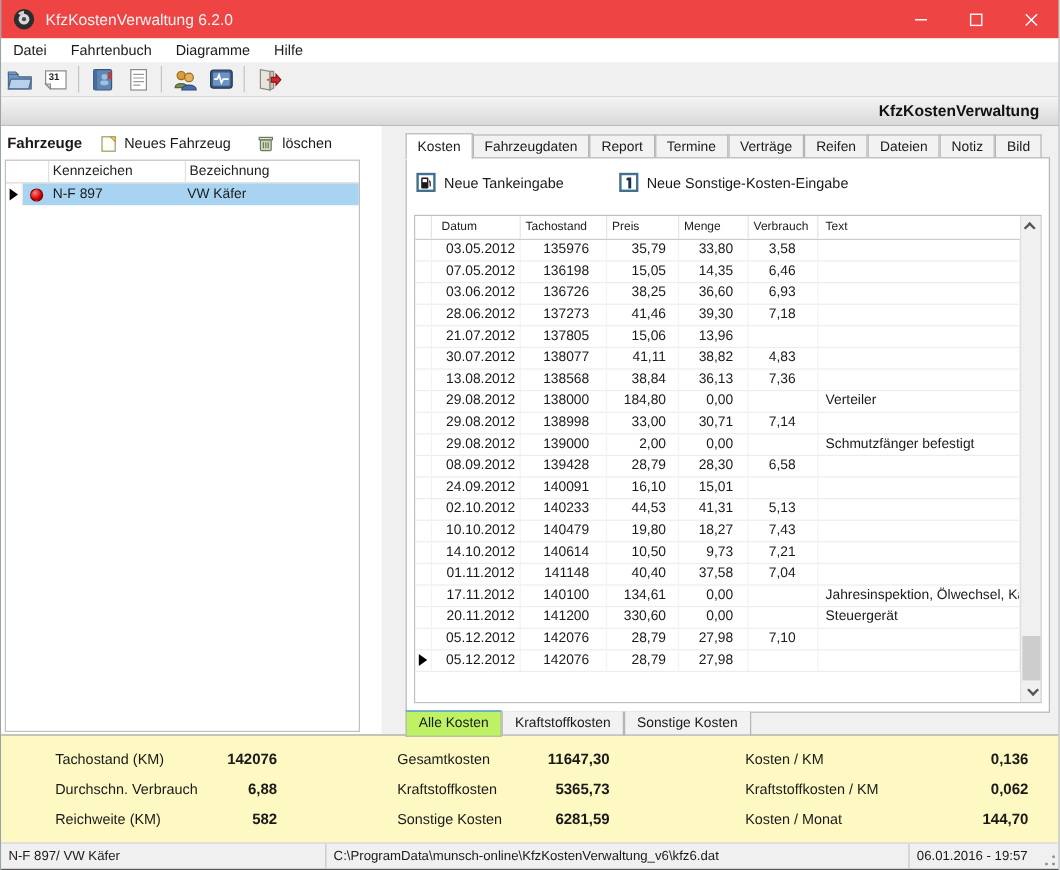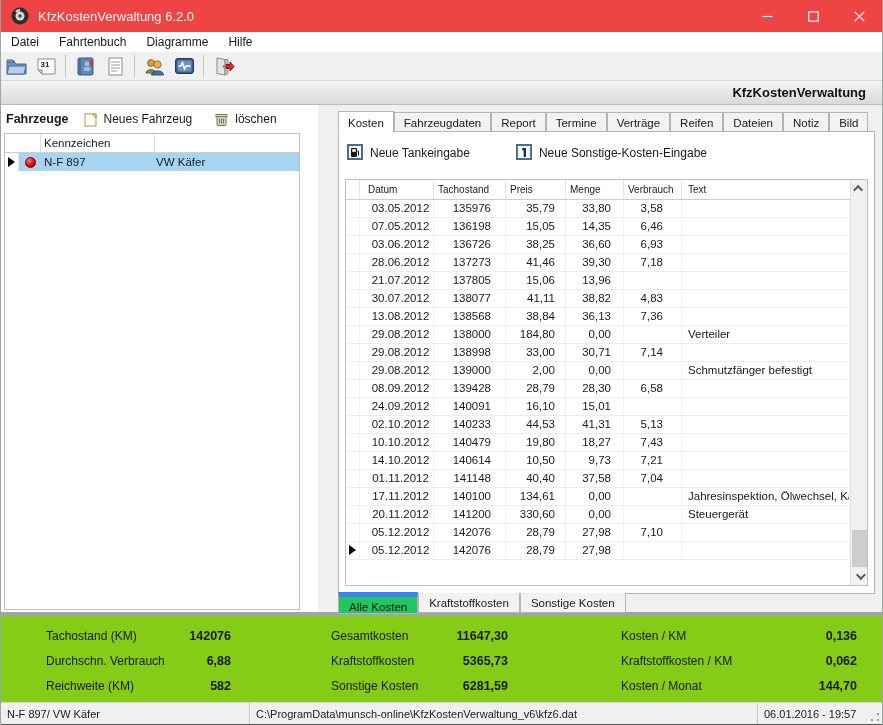--- a/index.html
+++ b/index.html
@@ -86,36 +86,36 @@
   .sb-arrow { position:absolute; left:0; width:17px; height:17px; display:flex; align-items:center; justify-content:center; }
   .sb-up { top:0; } .sb-down { bottom:0; }
   .chev { width:7px; height:7px; border-left:2px solid #555; border-top:2px solid #555; }
   .chev.up { transform:rotate(45deg) translateY(2px); }
   .chev.down { transform:rotate(225deg) translateY(2px); }
   .sb-thumb { position:absolute; left:1px; width:15px; height:37px; bottom:18px; background:#cdcdcd; }
 
   
   .bottom-tabs { position:absolute; left:0; top:488px; height:22px; display:flex; align-items:flex-start; z-index:2; }
   .btab { border:1px solid #b5b5b5; border-top:none; background:#f2f2f2; padding:3px 10px; font-size:11.5px; height:20px; line-height:14px; }
-  .btab.active { background:#22c55e; height:22px; border-top:5px solid #3b82f6; margin-top:-1px; z-index:3; }
-
-  
-  .summary { position:absolute; left:0; top:612px; width:100%; height:90px; background:#84cc16; border-top:4px solid #a3a3a3; }
+  .btab.active { background:#bef264; height:22px; border-top:1px solid #3b82f6; margin-top:-1px; z-index:3; }
+
+  
+  .summary { position:absolute; left:0; top:612px; width:100%; height:90px; background:#fef9c3; border-top:1px solid #a3a3a3; }
   .sum { position:absolute; display:flex; }
   .sum .lbl { font-size:12px; color:#1a1a1a; }
   .sum .val { font-weight:bold; font-size:12.5px; text-align:right; }
   .sc1 { left:45px; } .sc1 .lbl { width:120px; } .sc1 .val { width:65px; }
   .sc2 { left:330px; } .sc2 .lbl { width:110px; } .sc2 .val { width:67px; }
   .sc3 { left:620px; } .sc3 .lbl { width:150px; } .sc3 .val { width:86px; }
   .sr1 { top:13px; } .sr2 { top:38px; } .sr3 { top:63px; }
 
   
   .statusbar { position:absolute; left:0; top:702px; width:100%; height:23px; background:#f0f0f0; border-top:1px solid #d5d5d5; border-bottom:1px solid #555; display:flex; font-size:11px; }
   .sb-sec { padding:5px 6px 0 6px; white-space:nowrap; overflow:hidden; }
-  .sb-1 { width:249px; border-right:1px solid #c6c6c6; }
+  .sb-1 { width:271px; border-right:1px solid #c6c6c6; }
   .sb-2 { flex:1; border-right:1px solid #c6c6c6; }
   .sb-3 { width:124px; position:relative; }
   .grip { position:absolute; right:2px; bottom:2px; width:10px; height:10px;
           background:radial-gradient(circle at 8px 2px,#9a9a9a 1px,transparent 1.5px),
                      radial-gradient(circle at 8px 8px,#9a9a9a 1px,transparent 1.5px),
                      radial-gradient(circle at 2px 8px,#9a9a9a 1px,transparent 1.5px); }
 </style>
 </head>
 <body>
 
@@ -241,20 +241,21 @@
             <line x1="7.5" y1="6.5" x2="7.5" y2="11.5" stroke="#6a7a5a"></line>
             <line x1="9.5" y1="6.5" x2="9.5" y2="11.5" stroke="#6a7a5a"></line>
           </svg>
           <span class="lbl">löschen</span>
         </div>
       </div>
       <div class="veh-grid">
         <div class="veh-hrow">
           <div class="veh-hcell" style="width:36px"></div>
           <div class="veh-hcell" style="width:114px">Kennzeichen</div>
+          <div class="veh-hcell" style="flex:1;border-right:none">Bezeichnung</div>
         </div>
         <div class="veh-row">
           <div class="veh-ind">
               <span class="tri"></span>
             </div>
           <div class="veh-sel">
             <div class="veh-icon-cell">
                 <span class="red-dot"></span>
               </div>
             <div class="veh-cell" style="width:112px">N-F 897</div>

